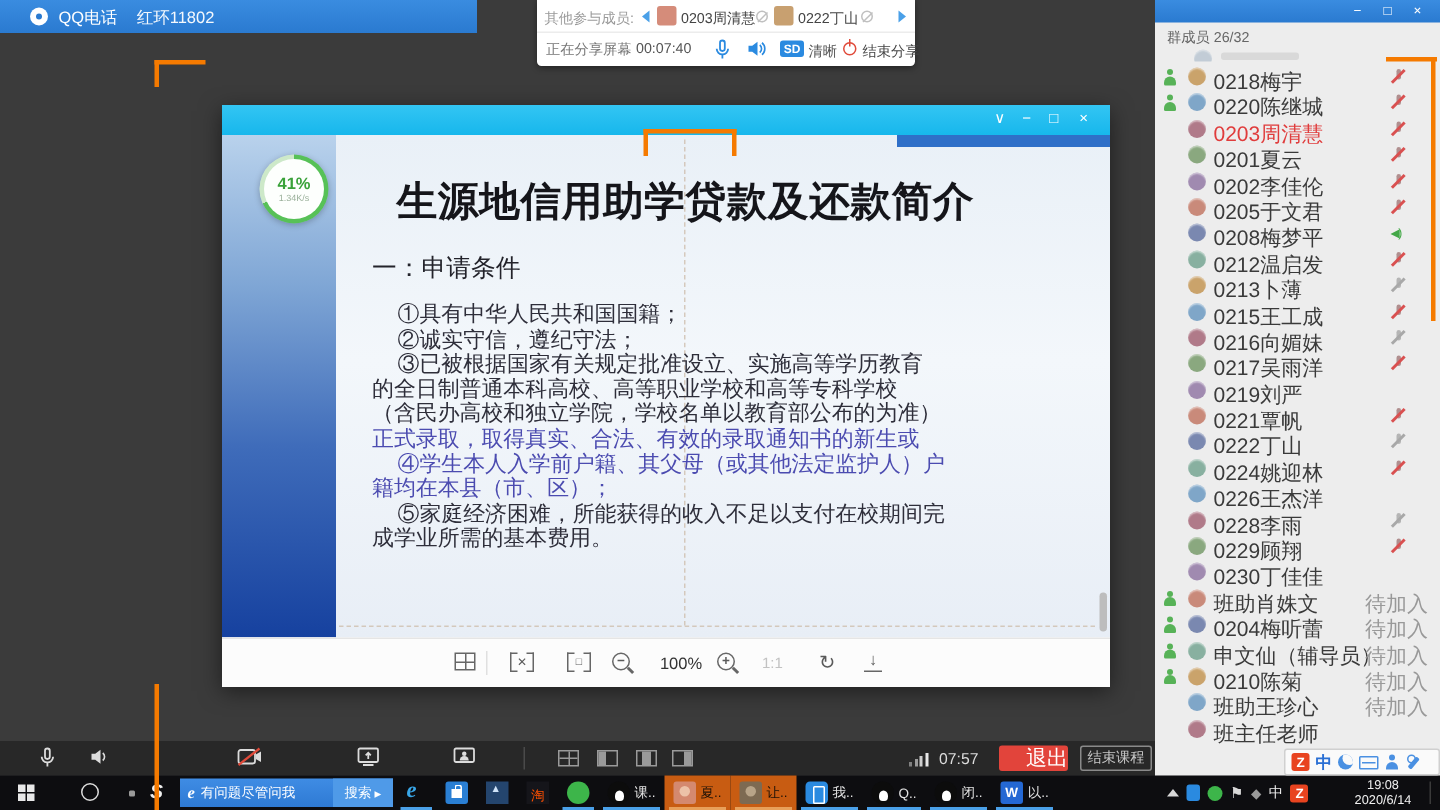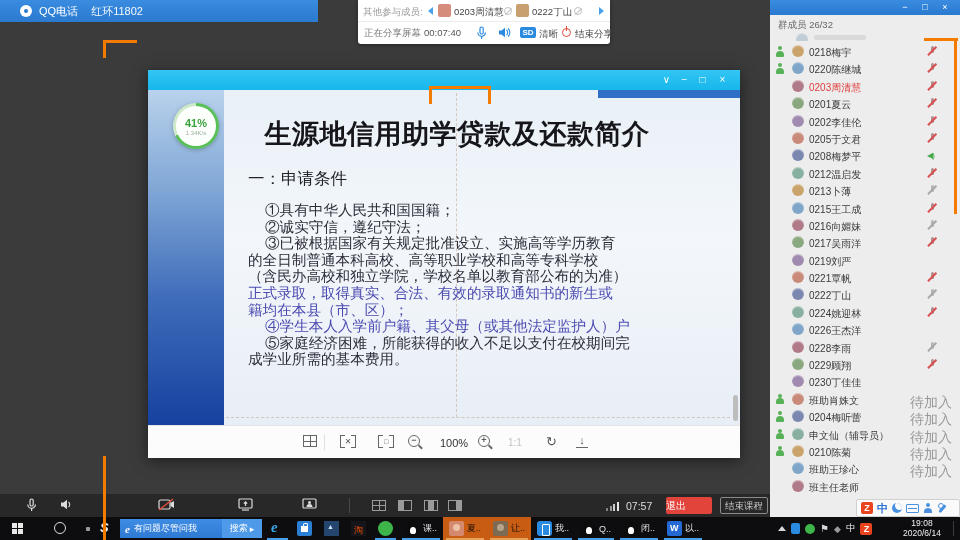--- a/index.html
+++ b/index.html
@@ -90,21 +90,21 @@
 #m-header{position:absolute;left:8px;top:19px;font-size:9.5px;color:#666}
 #m-cliprow{position:absolute;left:4px;top:31px;right:4px;height:10px;overflow:hidden;opacity:.55}
 #m-cliprow .avatar{left:22px;top:2px}
 #m-cliprow .bar{position:absolute;left:40px;top:4px;width:52px;height:5px;background:#c9c9c9;border-radius:2px}
 #member-list{position:absolute;left:0;top:43px;right:0}
 .mrow{position:relative;height:17.4px}
 .presence{position:absolute;left:5px;top:3px;width:9px;height:11px}
 .presence.on::before{content:"";position:absolute;left:2.5px;top:0;width:4px;height:4px;border-radius:50%;background:#57b257}
 .presence.on::after{content:"";position:absolute;left:.5px;top:4.5px;width:8px;height:6px;border-radius:4px 4px 1px 1px;background:#57b257}
 .avatar{position:absolute;left:22px;top:2px;width:12px;height:12px;border-radius:50%;box-shadow:inset 0 1px 1px rgba(255,255,255,.5)}
-.mname{position:absolute;left:39px;top:3px;font-size:10px;color:#3a3a3a;white-space:nowrap}
+.mname{position:absolute;left:39px;top:3px;font-size:14px;color:#3a3a3a;white-space:nowrap}
 .mname.red{color:#e03c3c}
 .mstat{position:absolute;right:22px;top:2px;width:11px;height:13px}
 .mstat.muted::before,.mstat.muted_gray::before{content:"";position:absolute;left:4px;top:1px;width:3px;height:7px;border-radius:1.5px;background:#b08f8f}
 .mstat.muted::after,.mstat.muted_gray::after{content:"";position:absolute;left:-1px;top:5px;width:12px;height:1.5px;background:#d95050;transform:rotate(-45deg)}
 .mstat.muted_gray::before{background:#b5b5b5}
 .mstat.muted_gray::after{background:#a8a8a8}
 .mstat.speaking::before{content:"◀)";color:#43a847;font-size:8px;position:absolute;left:0;top:2px;letter-spacing:-1px}
 .mstat.wait{width:auto;right:8px;top:3px;font-size:14px;color:#999;white-space:nowrap}
 
 
@@ -117,21 +117,21 @@
 #lay2{left:398px;background:linear-gradient(#9a9a9a,#9a9a9a) left/5px 100% no-repeat}
 #lay3{left:424px;background:linear-gradient(#9a9a9a,#9a9a9a) center/6px 100% no-repeat}
 #lay4{left:448px;background:linear-gradient(#9a9a9a,#9a9a9a) right/5px 100% no-repeat}
 #cb-signal{position:absolute;left:606px;top:8px;display:flex;align-items:flex-end;gap:1.5px}
 #cb-signal i{display:block;width:2px}
 #cb-signal .s1{height:3px;background:#808080}
 #cb-signal .s2{height:5px;background:#9a9a9a}
 #cb-signal .s3{height:7px;background:#cfcfcf}
 #cb-signal .s4{height:9px;background:#e8e8e8}
 #cb-timer{position:absolute;left:626px;top:6px;font-size:10.5px;color:#ddd}
-#btn-exit{position:absolute;left:666px;top:3px;width:46px;height:17px;background:#e2443b;border-radius:2px;color:#fff;font-size:10px;text-align:left;line-height:17px}
+#btn-exit{position:absolute;left:666px;top:3px;width:46px;height:17px;background:#e2443b;border-radius:2px;color:#fff;font-size:14px;text-align:right;line-height:17px}
 #btn-end{position:absolute;left:720px;top:3px;width:48px;height:17px;border:1px solid #8a8a8a;border-radius:2px;color:#c8c8c8;font-size:9.5px;text-align:center;line-height:15px}
 
 
 #taskbar{left:0;top:517px;width:960px;height:23px;background:#0d0d10}
 #tb-start{position:absolute;left:12px;top:6px;width:11px;height:11px}
 #tb-start::before{content:"";position:absolute;width:5px;height:5px;background:#e8e8e8;box-shadow:6px 0 #e8e8e8,0 6px #e8e8e8,6px 6px #e8e8e8}
 #tb-cortana{position:absolute;left:54px;top:5px;width:12px;height:12px;border:1.5px solid #dcdcdc;border-radius:50%}
 #tb-dot{position:absolute;left:86px;top:10px;width:4px;height:4px;background:#9a9a9a;border-radius:1px}
 #tb-s{position:absolute;left:100px;top:3px;color:#f0f0f0;font-size:13px;font-weight:bold;font-style:italic}
 #tb-search{position:absolute;left:120px;top:2px;width:142px;height:19px;background:linear-gradient(#3f8ce4,#2e7ad4);display:flex;align-items:center;gap:4px;padding-left:5px;color:#fff}
@@ -266,22 +266,22 @@
       <div id="guide-h"></div>
       <div id="slide-title">生源地信用助学贷款及还款简介</div>
       <div id="slide-heading">一：申请条件</div>
       <div id="slide-lines">
           <div class="sline dark ind">①具有中华人民共和国国籍；</div>
           <div class="sline dark ind">②诚实守信，遵纪守法；</div>
           <div class="sline dark ind">③已被根据国家有关规定批准设立、实施高等学历教育</div>
           <div class="sline dark">的全日制普通本科高校、高等职业学校和高等专科学校</div>
           <div class="sline dark">（含民办高校和独立学院，学校名单以教育部公布的为准）</div>
           <div class="sline purple">正式录取，取得真实、合法、有效的录取通知书的新生或</div>
+          <div class="sline purple ind">④学生本人入学前户籍、其父母（或其他法定监护人）户</div>
           <div class="sline purple">籍均在本县（市、区）；</div>
-          <div class="sline purple ind">④学生本人入学前户籍、其父母（或其他法定监护人）户</div>
           <div class="sline dark ind">⑤家庭经济困难，所能获得的收入不足以支付在校期间完</div>
           <div class="sline dark">成学业所需的基本费用。</div>
         </div>
       <div id="net-circle">
         <div id="net-inner">
           <span id="net-pct">41%</span>
           <span id="net-speed">1.34K/s</span>
         </div>
       </div>
       <div id="v-scroll-thumb"></div>

